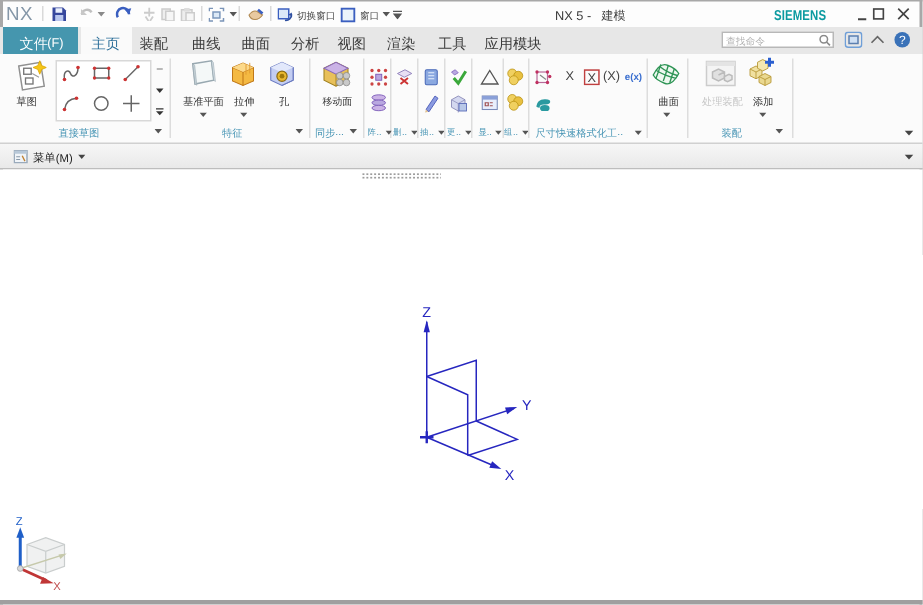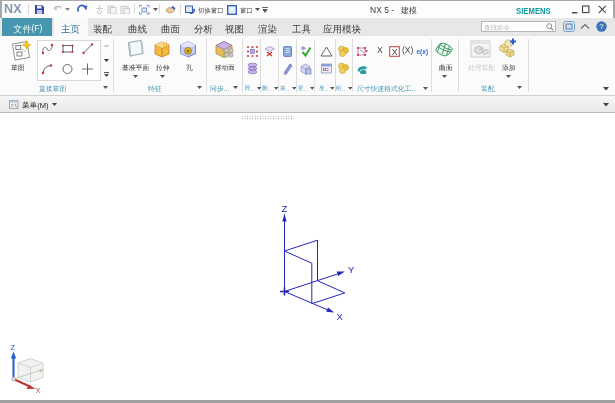--- a/index.html
+++ b/index.html
@@ -3,21 +3,21 @@
 *{margin:0;padding:0;box-sizing:border-box}
 html,body{width:615px;height:403px;overflow:hidden;font-family:"Liberation Sans",sans-serif;background:#ffffff}
 #win{position:absolute;left:0;top:0;width:615px;height:403px;background:#fdfdfd;}
 .bord{position:absolute;background:#a8a8a8;}
 </style></head><body>
 <div id="win">
 <div class="bord" style="left:0;top:0;width:615px;height:1px;"></div>
     <div class="bord" style="left:0;top:0;width:2px;height:403px;"></div>
     <div class="bord" style="left:613px;top:0;width:2px;height:403px;"></div>
     <div class="bord" style="left:0;top:400px;width:615px;height:3px;background:#9f9f9f;"></div>
-    <div style="position:absolute;left:4px;top:3px;font-size:12.5px;color:#8597a8;font-weight:bold;letter-spacing:0.3px;white-space:nowrap;line-height:1.1;">NX</div>
+    <div style="position:absolute;left:4px;top:3px;font-size:12.5px;color:#8597a8;font-weight:normal;letter-spacing:0.3px;white-space:nowrap;line-height:1.1;">NX</div>
 <div style="position:absolute;left:27.5px;top:4px;width:1px;height:10px;background:#d9d9d9;"></div>
 <svg style="position:absolute;left:34px;top:4px;" width="11" height="11">
       <path d="M1,1 h7 l2,2 v7 h-9 z" fill="#36479d"></path>
       <rect x="3" y="1.5" width="4.5" height="3" fill="#e8eefc"></rect>
       <rect x="2.8" y="6" width="5.4" height="4" fill="#b8c6ee"></rect>
     </svg>
 <svg style="position:absolute;left:53px;top:5px;" width="10" height="9">
       <path d="M1.5,4.5 a3.5,3.5 0 0 1 6.5,-1.2" stroke="#c0c0c0" stroke-width="1.6" fill="none"></path>
       <path d="M1,1 v4 h4 z" fill="#c8c8c8"></path>
     </svg>

